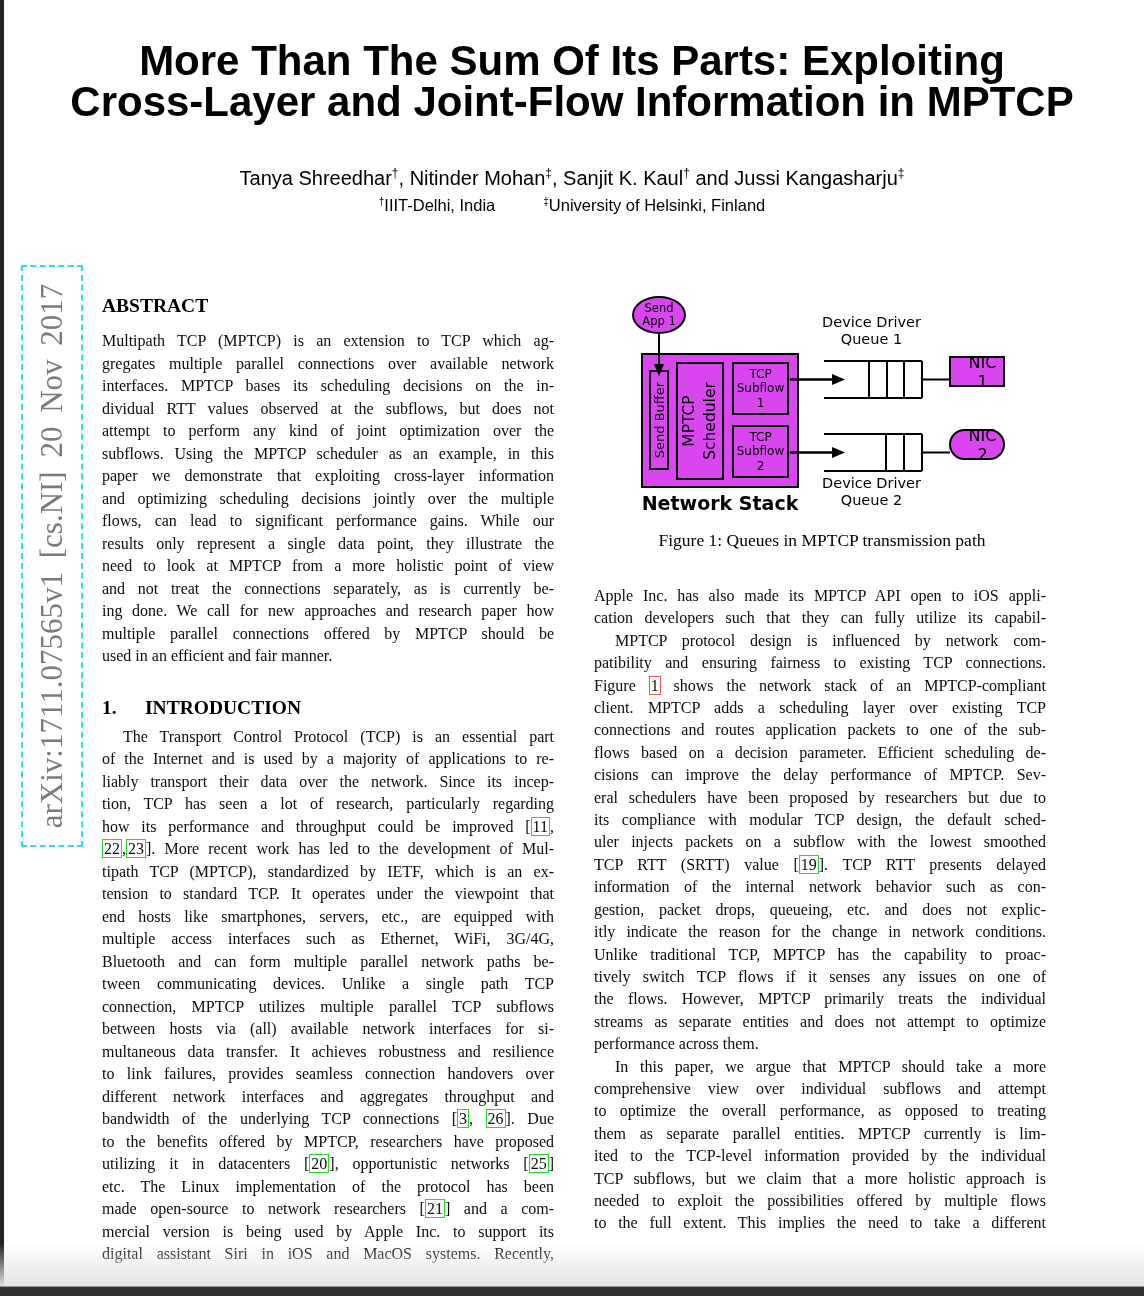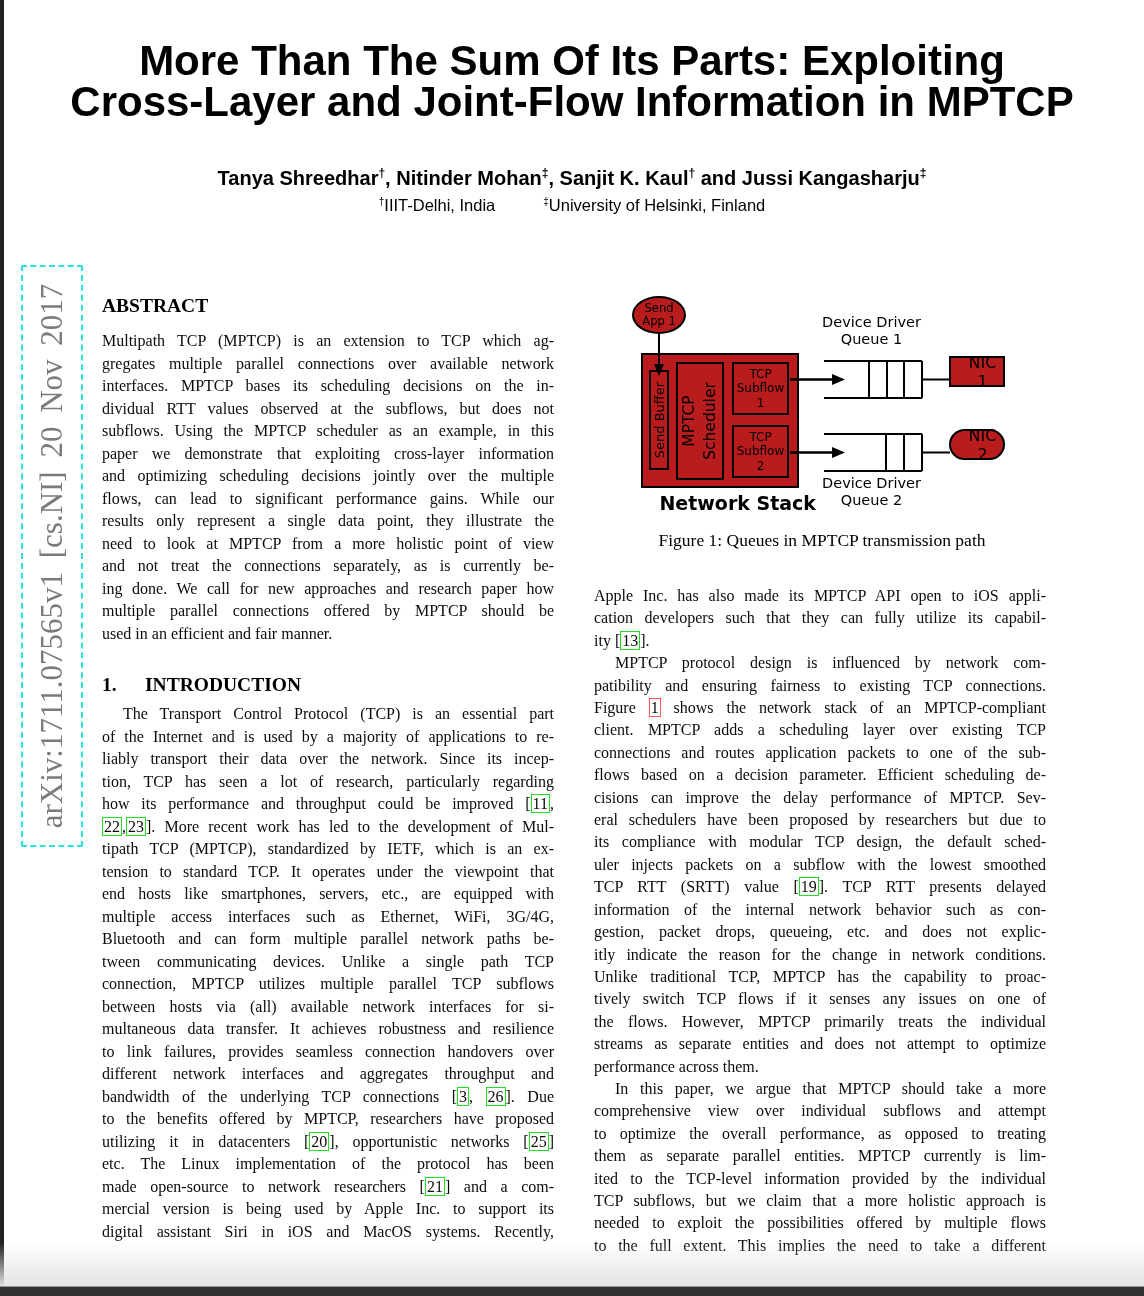--- a/index.html
+++ b/index.html
@@ -11,21 +11,21 @@
   .bottom-fade { position:absolute; left:0; right:0; bottom:9px; height:44px;
     background:linear-gradient(rgba(255,255,255,0), #e3e3e3); }
   .bottom-bar { position:absolute; left:0; right:0; bottom:0; height:9px;
     background:#323232; border-top:1px solid #979797; }
 
   
   .title { position:absolute; top:40px; left:0; right:0; text-align:center;
     font-family:"Liberation Sans", sans-serif; font-weight:bold; font-size:42px;
     line-height:41px; color:#000; }
   .authors { position:absolute; top:166px; left:0; right:0; text-align:center;
-    font-family:"Liberation Sans", sans-serif; font-size:20px; color:#000;font-weight:bold; }
+    font-family:"Liberation Sans", sans-serif; font-size:20px; color:#000; }
   .authors sup { font-size:12px; }
   .affils { position:absolute; top:195px; left:0; right:0; text-align:center;
     font-family:"Liberation Sans", sans-serif; font-size:16.5px; color:#000; }
   .affils sup { font-size:10px; }
   .affil-gap { margin-left:48px; }
 
   
   .watermark { position:absolute; left:21px; top:265px; width:58px; height:578px;
     border:2px dashed #2ae2e2; }
   .wm-text { position:absolute; top:50%; left:50%;
@@ -45,33 +45,33 @@
   .tline.nojust { text-align-last:left; }
   .tline.indent { text-indent:21px; }
   .cite { border:1px solid #22dd22; padding:0 1px; }
   .figref { border:1px solid #ff5555; padding:0 1px; }
 
   
   .figure { position:absolute; left:594px; top:288px; width:456px; height:240px;
     font-family:"DejaVu Sans", sans-serif; color:#000; }
   .figure .box { position:absolute; box-sizing:border-box; border:2px solid #000;
     display:flex; flex-direction:column; align-items:center; justify-content:center;
-    text-align:center; background:#b91c1c; }
+    text-align:center; background:#d946ef; }
   .f-ellipse { left:38px; top:8px; width:54px; height:38px; border-radius:50%;
     font-size:11.5px; line-height:13px; }
   .f-stack { left:47px; top:65px; width:158px; height:135px; border-width:3px; background:transparent; }
   .f-sendbuf { left:55px; top:82px; width:20px; height:100px; }
   .f-sched { left:82px; top:74px; width:48px; height:118px; }
   .rot { position:absolute; top:50%; left:50%;
     transform:translate(-50%,-50%) rotate(-90deg); white-space:nowrap; text-align:center; }
   .f-sendbuf .rot { font-size:13px; }
   .f-sched .rot { font-size:15.5px; line-height:21px; white-space:normal; width:118px; }
   .f-sub { left:138px; width:57px; height:53px; font-size:12px; line-height:14.5px; }
   .f-sub1 { top:74px; } .f-sub2 { top:137px; }
-  .f-stacklabel { position:absolute; left:30px; top:204px; width:192px; text-align:right;
+  .f-stacklabel { position:absolute; left:30px; top:204px; width:192px; text-align:center;
     font-size:19px; font-weight:bold; }
   .f-ddq { position:absolute; left:200px; width:155px; text-align:center;
     font-size:14.5px; line-height:17px; }
   .f-ddq1 { top:26px; } .f-ddq2 { top:187px; }
   .f-nic { left:355px; width:56px; height:31px; border-width:2.5px; font-size:16px;padding-left:11px; }
   .f-nic1 { top:68px; } .f-nic2 { top:141px;border-radius:20px; }
   .f-svg { position:absolute; left:0; top:0; }
   .fig-caption { position:absolute; left:594px; top:530px; width:456px; text-align:center;
     font-size:17.5px; color:#000; }
 </style>
@@ -92,20 +92,21 @@
 <div class="authors" id="authors">Tanya Shreedhar<sup>†</sup>, Nitinder Mohan<sup>‡</sup>, Sanjit K. Kaul<sup>†</sup> and Jussi Kangasharju<sup>‡</sup></div>
 <div class="affils" id="affils"><span><sup>†</sup>IIIT-Delhi, India</span><span class="affil-gap"><sup>‡</sup>University of Helsinki, Finland</span></div>
 
 <div class="left-col">
   <div class="sec-head">ABSTRACT</div>
   <div id="abstract-lines">
       <div class="tline">Multipath TCP (MPTCP) is an extension to TCP which ag-</div>
       <div class="tline">gregates multiple parallel connections over available network</div>
       <div class="tline">interfaces.  MPTCP bases its scheduling decisions on the in-</div>
       <div class="tline">dividual RTT values observed at the subflows, but does not</div>
+      <div class="tline">attempt to perform any kind of joint optimization over the</div>
       <div class="tline">subflows. Using the MPTCP scheduler as an example, in this</div>
       <div class="tline">paper we demonstrate that exploiting cross-layer information</div>
       <div class="tline">and optimizing scheduling decisions jointly over the multiple</div>
       <div class="tline">flows, can lead to significant performance gains.  While our</div>
       <div class="tline">results only represent a single data point, they illustrate the</div>
       <div class="tline">need to look at MPTCP from a more holistic point of view</div>
       <div class="tline">and not treat the connections separately, as is currently be-</div>
       <div class="tline">ing done. We call for new approaches and research paper how</div>
       <div class="tline">multiple parallel connections offered by MPTCP should be</div>
       <div class="tline nojust">used in an efficient and fair manner.</div>
@@ -194,21 +195,20 @@
       <line x1="328" y1="91.5" x2="356" y2="91.5"></line>
       <line x1="328" y1="164.5" x2="356" y2="164.5"></line>
     </g>
   </svg>
 </div>
 <div class="fig-caption">Figure 1: Queues in MPTCP transmission path</div>
 
 <div class="right-text" id="right-lines">
     <div class="tline">Apple Inc. has also made its MPTCP API open to iOS appli-</div>
     <div class="tline">cation developers such that they can fully utilize its capabil-</div>
-    <div class="tline nojust">ity [<span class="cite">13</span>].</div>
     <div class="tline indent">MPTCP protocol design is influenced by network com-</div>
     <div class="tline">patibility and ensuring fairness to existing TCP connections.</div>
     <div class="tline">Figure <span class="figref">1</span> shows the network stack of an MPTCP-compliant</div>
     <div class="tline">client.  MPTCP adds a scheduling layer over existing TCP</div>
     <div class="tline">connections and routes application packets to one of the sub-</div>
     <div class="tline">flows based on a decision parameter. Efficient scheduling de-</div>
     <div class="tline">cisions can improve the delay performance of MPTCP. Sev-</div>
     <div class="tline">eral schedulers have been proposed by researchers but due to</div>
     <div class="tline">its compliance with modular TCP design, the default sched-</div>
     <div class="tline">uler injects packets on a subflow with the lowest smoothed</div>

